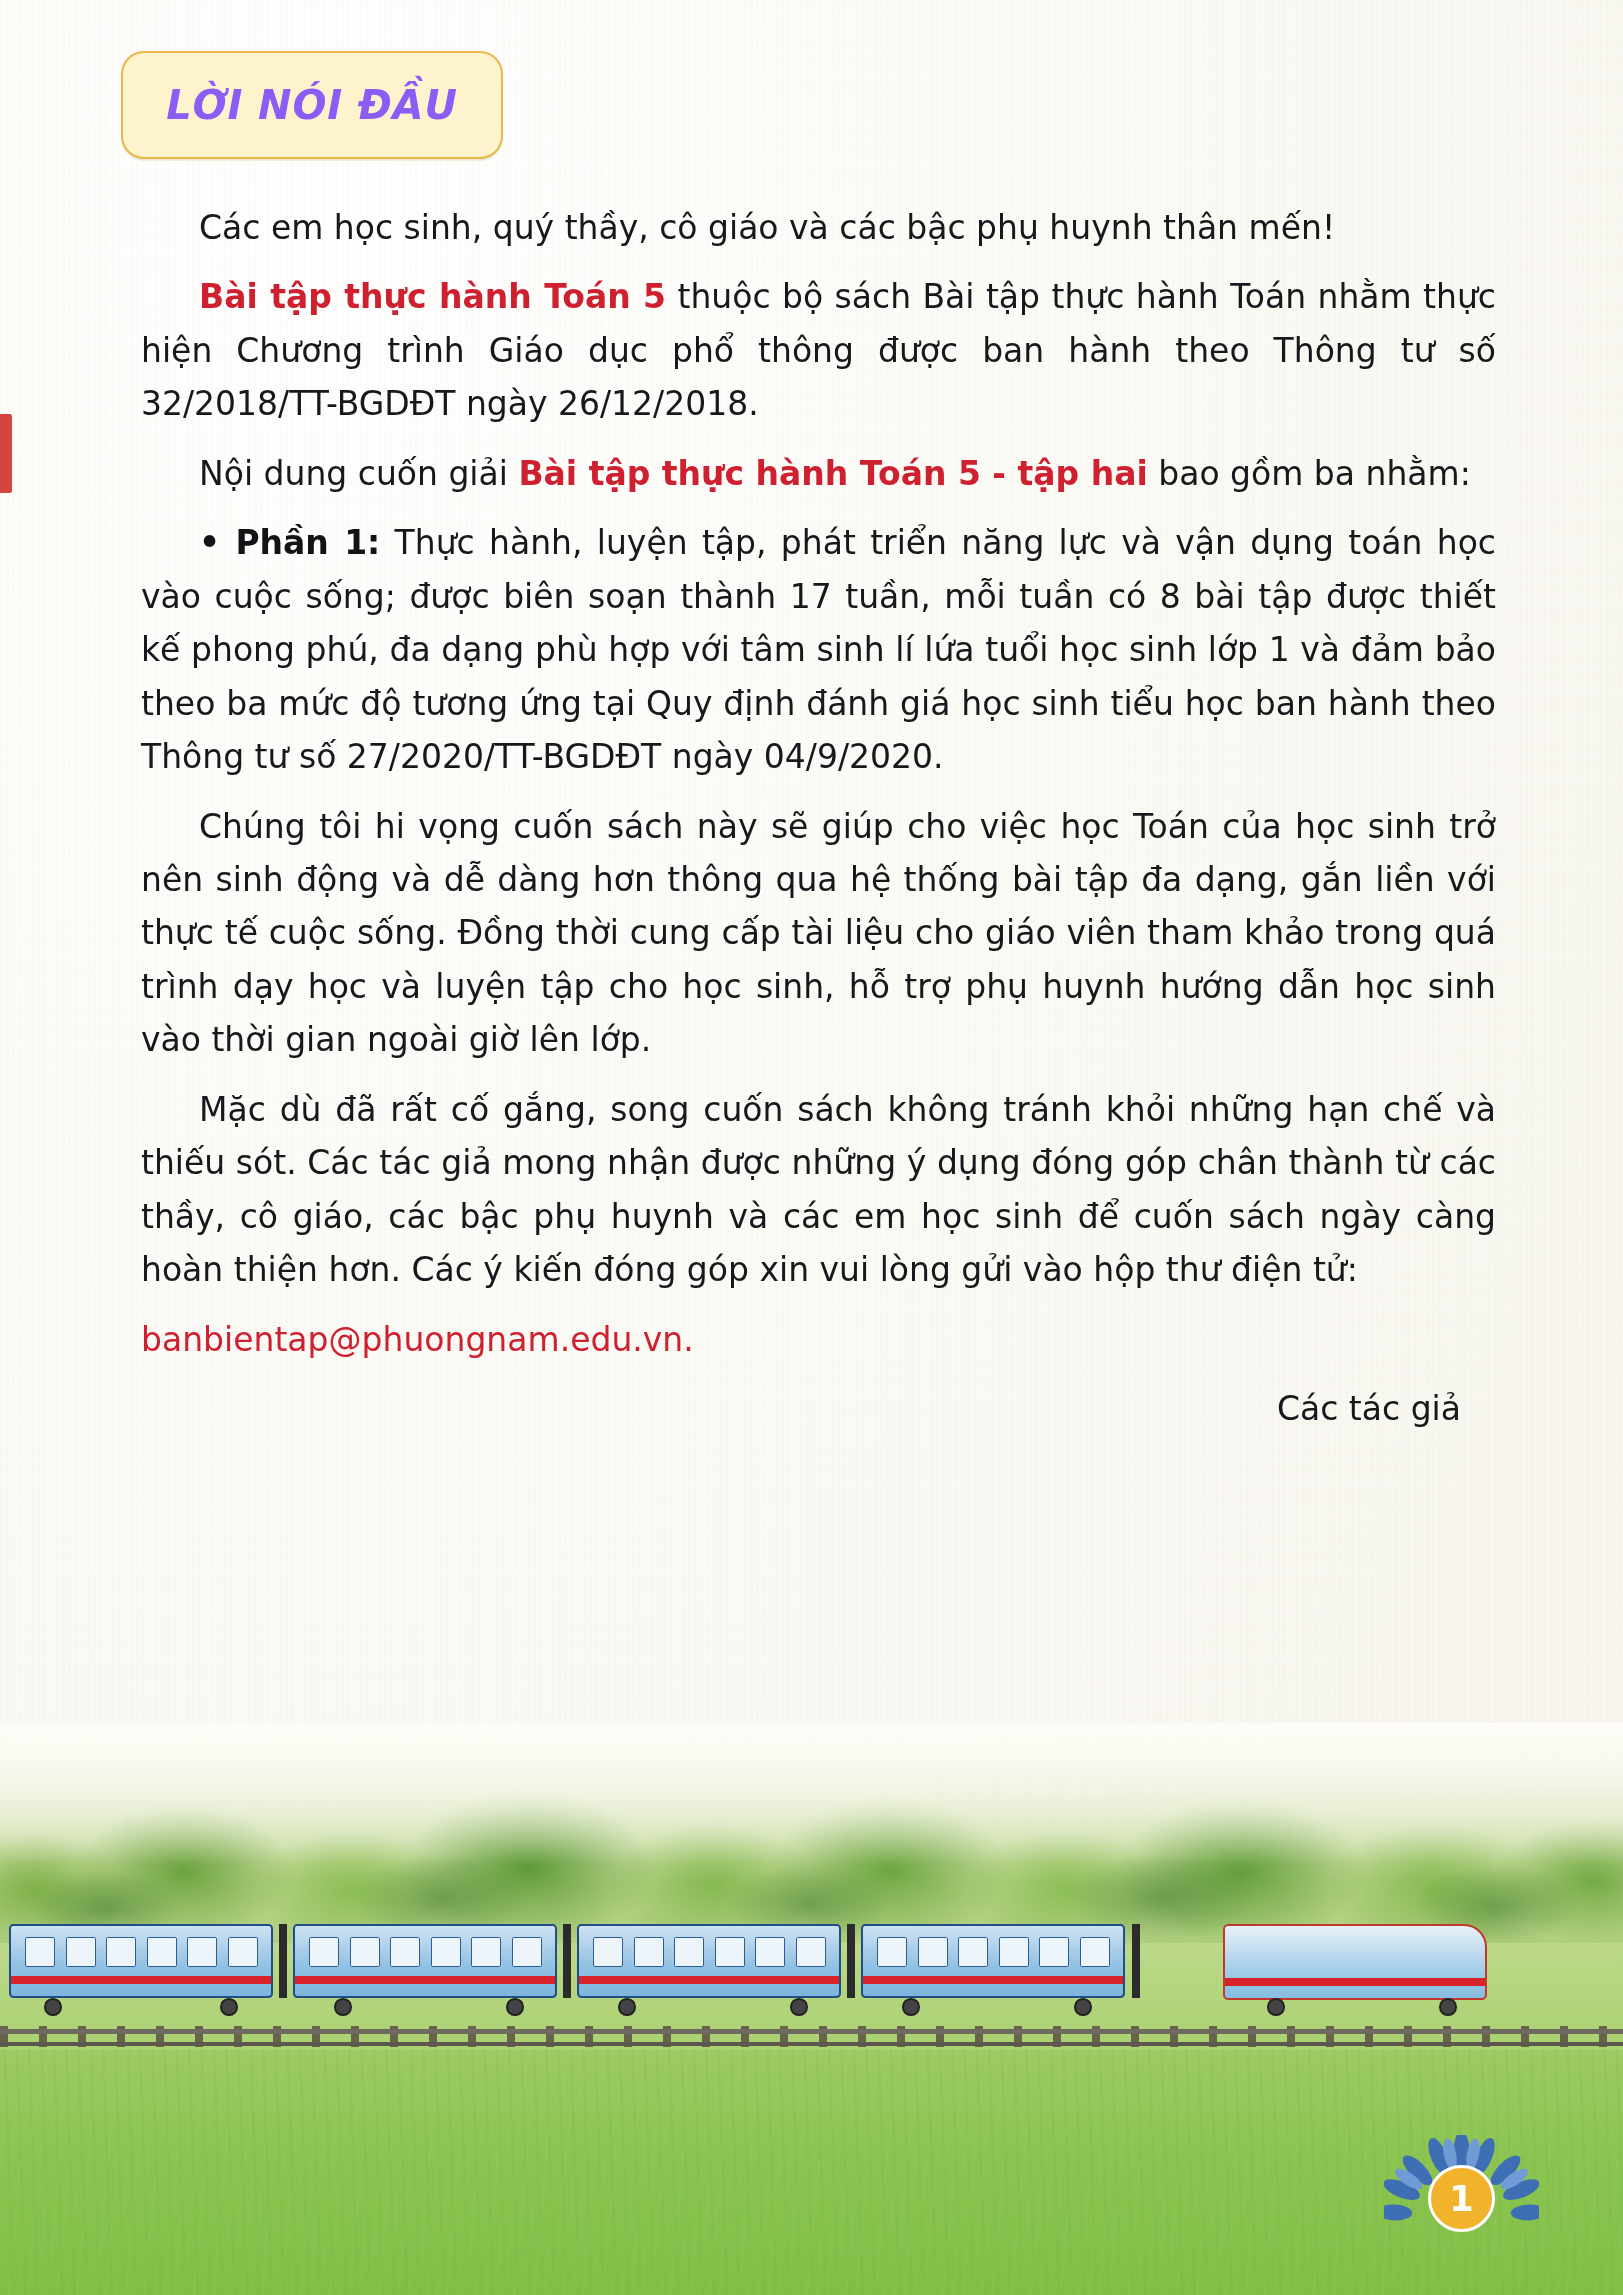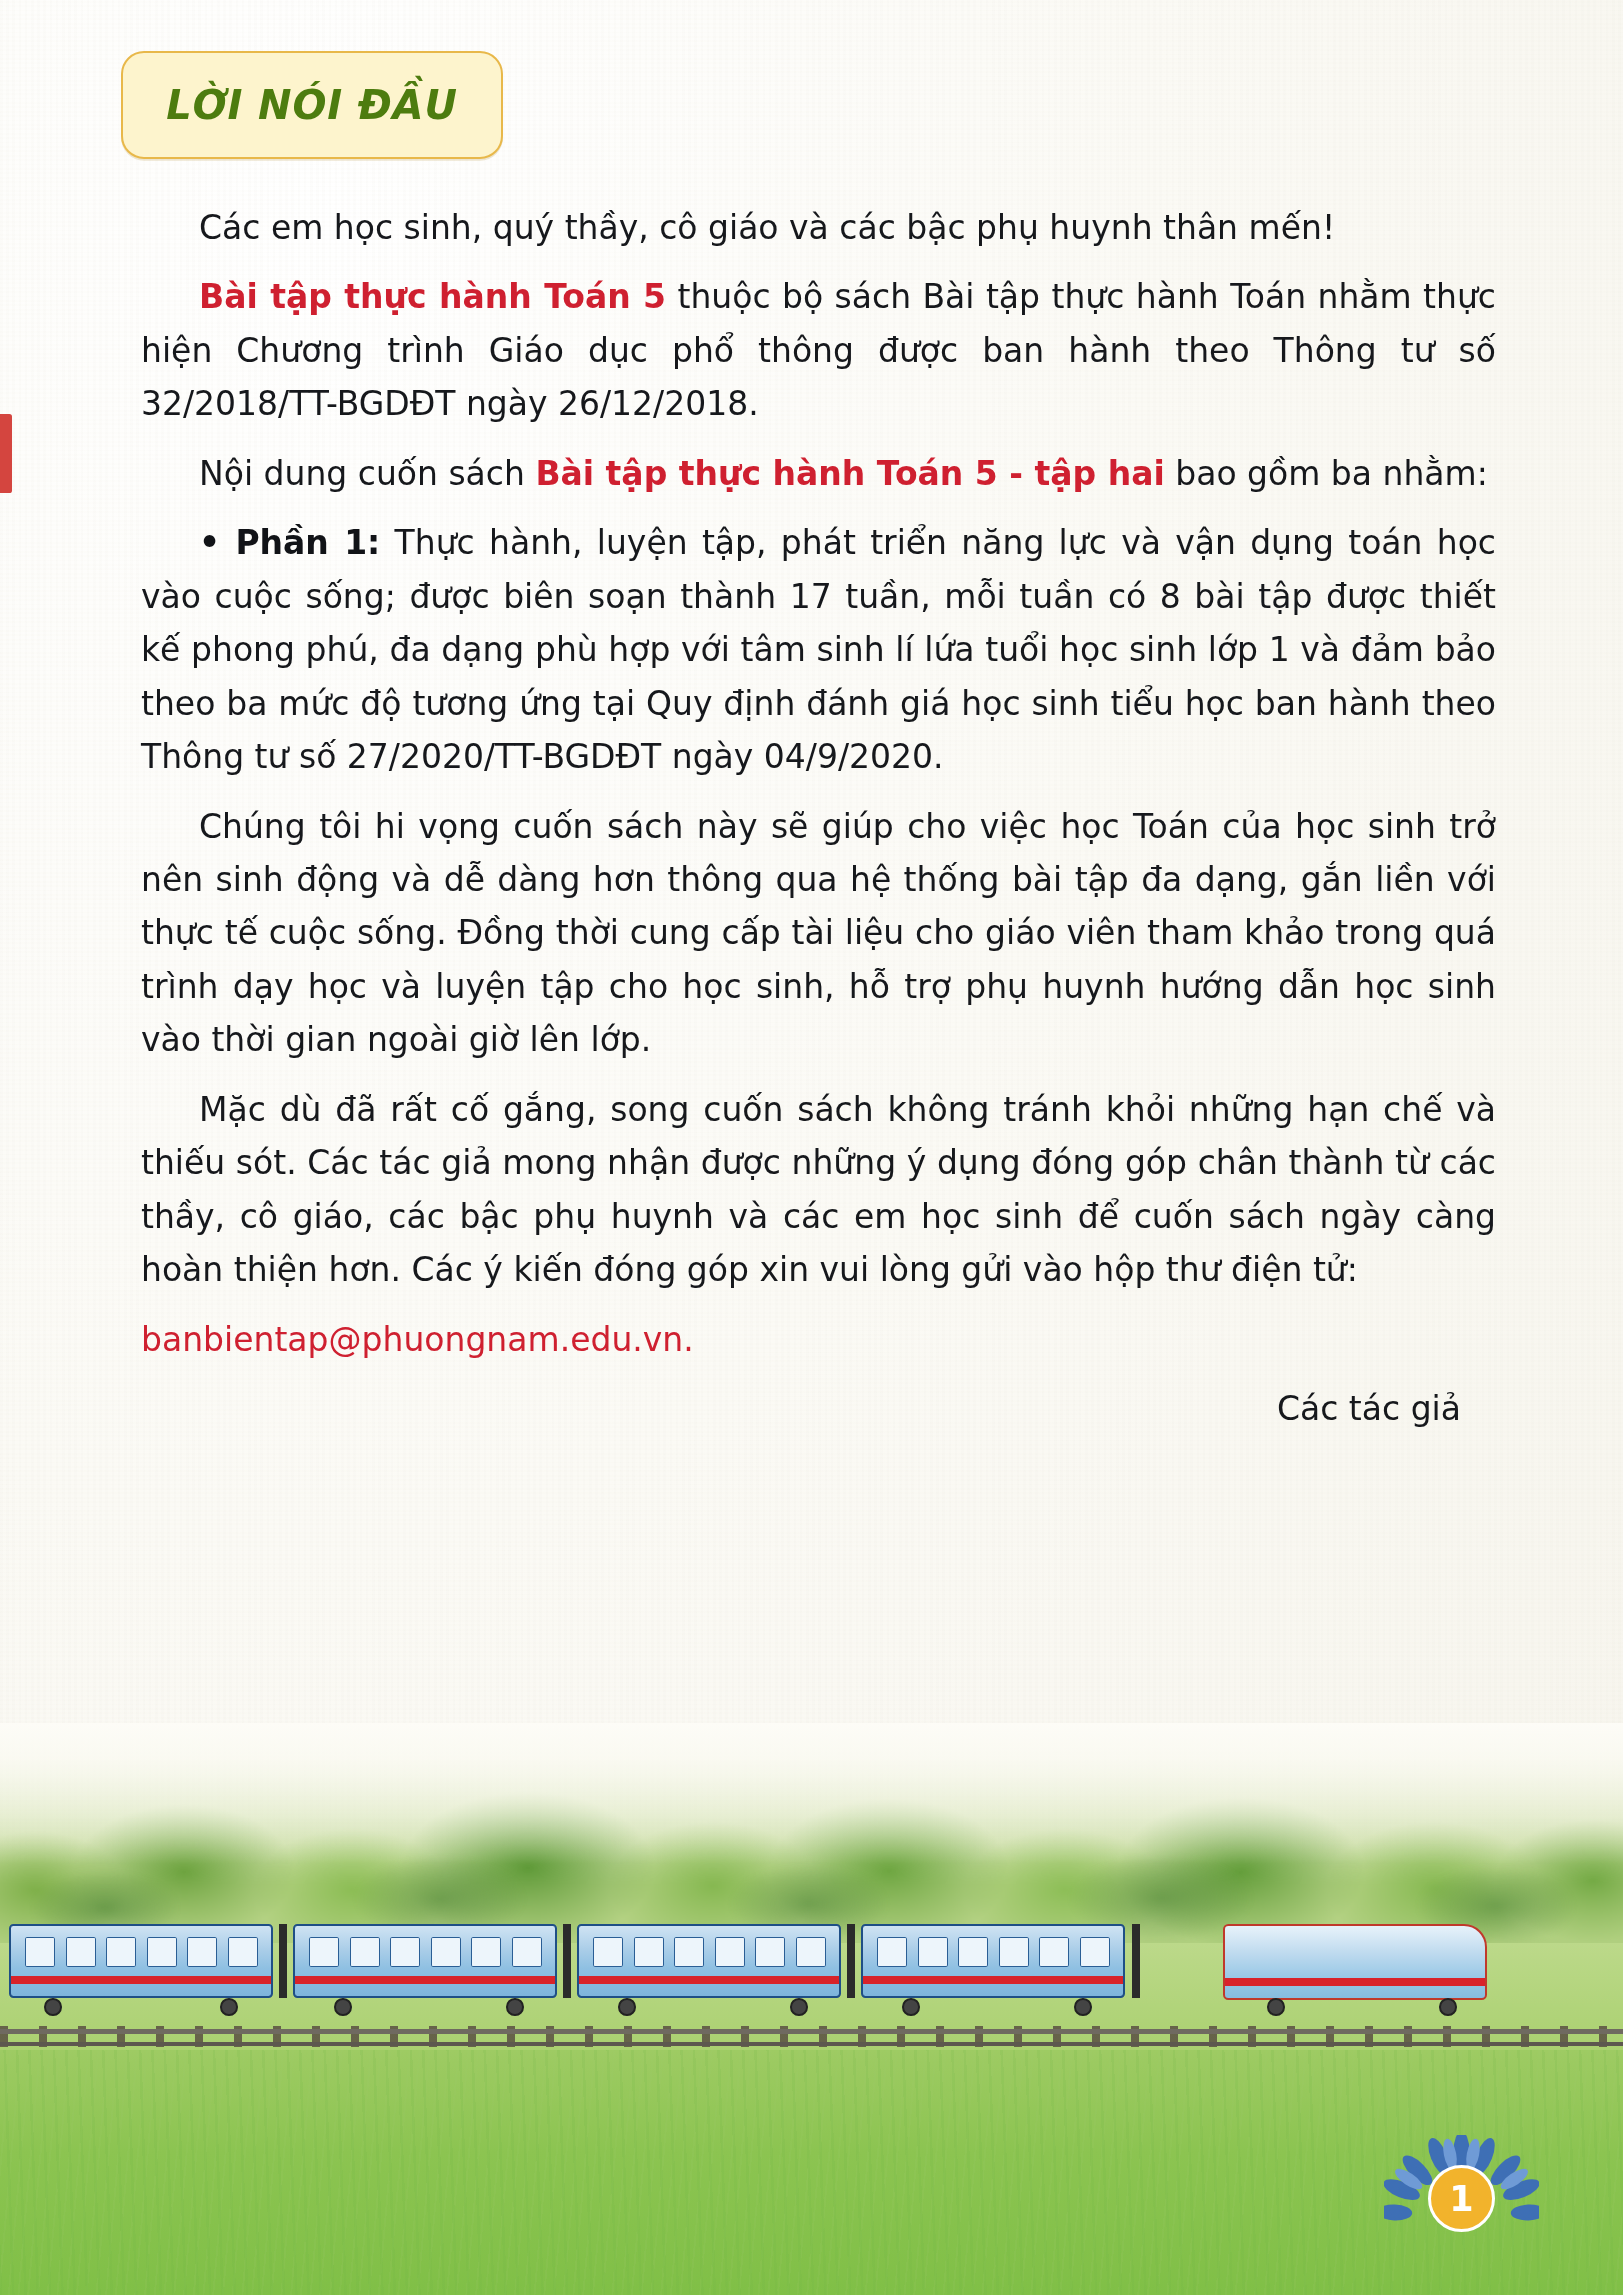--- a/index.html
+++ b/index.html
@@ -59,21 +59,21 @@
     position: absolute;
     left: 0; right: 0; top: 0; bottom: 0;
     display: flex;
     align-items: center;
     justify-content: center;
     font-family: "DejaVu Sans", sans-serif;
     font-weight: 700;
     font-style: italic;
     font-size: 40px;
     letter-spacing: 0.9px;
-    color: #4d7c0f;
+    color: #8b5cf6;
     text-align: center;
   }
 
   
   #body-text {
     position: absolute;
     left: 141px;
     top: 185px;
     width: 1355px;
     font-family: "DejaVu Sans", sans-serif;
@@ -332,21 +332,21 @@
 
     <p>
       <span>Các em học sinh, quý thầy, cô giáo và các bậc phụ huynh thân mến!</span>
     </p>
 
     <p>
       <span class="red">Bài tập thực hành Toán 5</span><span> thuộc bộ sách Bài tập thực hành Toán nhằm thực hiện Chương trình Giáo dục phổ thông được ban hành theo Thông tư số 32/2018/TT-BGDĐT ngày 26/12/2018.</span>
     </p>
 
     <p>
-      <span>Nội dung cuốn sách </span><span class="red">Bài tập thực hành Toán 5 - tập hai</span><span> bao gồm ba nhằm:</span>
+      <span>Nội dung cuốn giải </span><span class="red">Bài tập thực hành Toán 5 - tập hai</span><span> bao gồm ba nhằm:</span>
     </p>
 
     <p>
       <span class="bold bullet">• Phần 1:</span><span> Thực hành, luyện tập, phát triển năng lực và vận dụng toán học vào cuộc sống; được biên soạn thành 17 tuần, mỗi tuần có 8 bài tập được thiết kế phong phú, đa dạng phù hợp với tâm sinh lí lứa tuổi học sinh lớp 1 và đảm bảo theo ba mức độ tương ứng tại Quy định đánh giá học sinh tiểu học ban hành theo Thông tư số 27/2020/TT-BGDĐT ngày 04/9/2020.</span>
     </p>
 
 
 
     <p>Chúng tôi hi vọng cuốn sách này sẽ giúp cho việc học Toán của học sinh trở nên sinh động và dễ dàng hơn thông qua hệ thống bài tập đa dạng, gắn liền với thực tế cuộc sống. Đồng thời cung cấp tài liệu cho giáo viên tham khảo trong quá trình dạy học và luyện tập cho học sinh, hỗ trợ phụ huynh hướng dẫn học sinh vào thời gian ngoài giờ lên lớp.</p>
 

